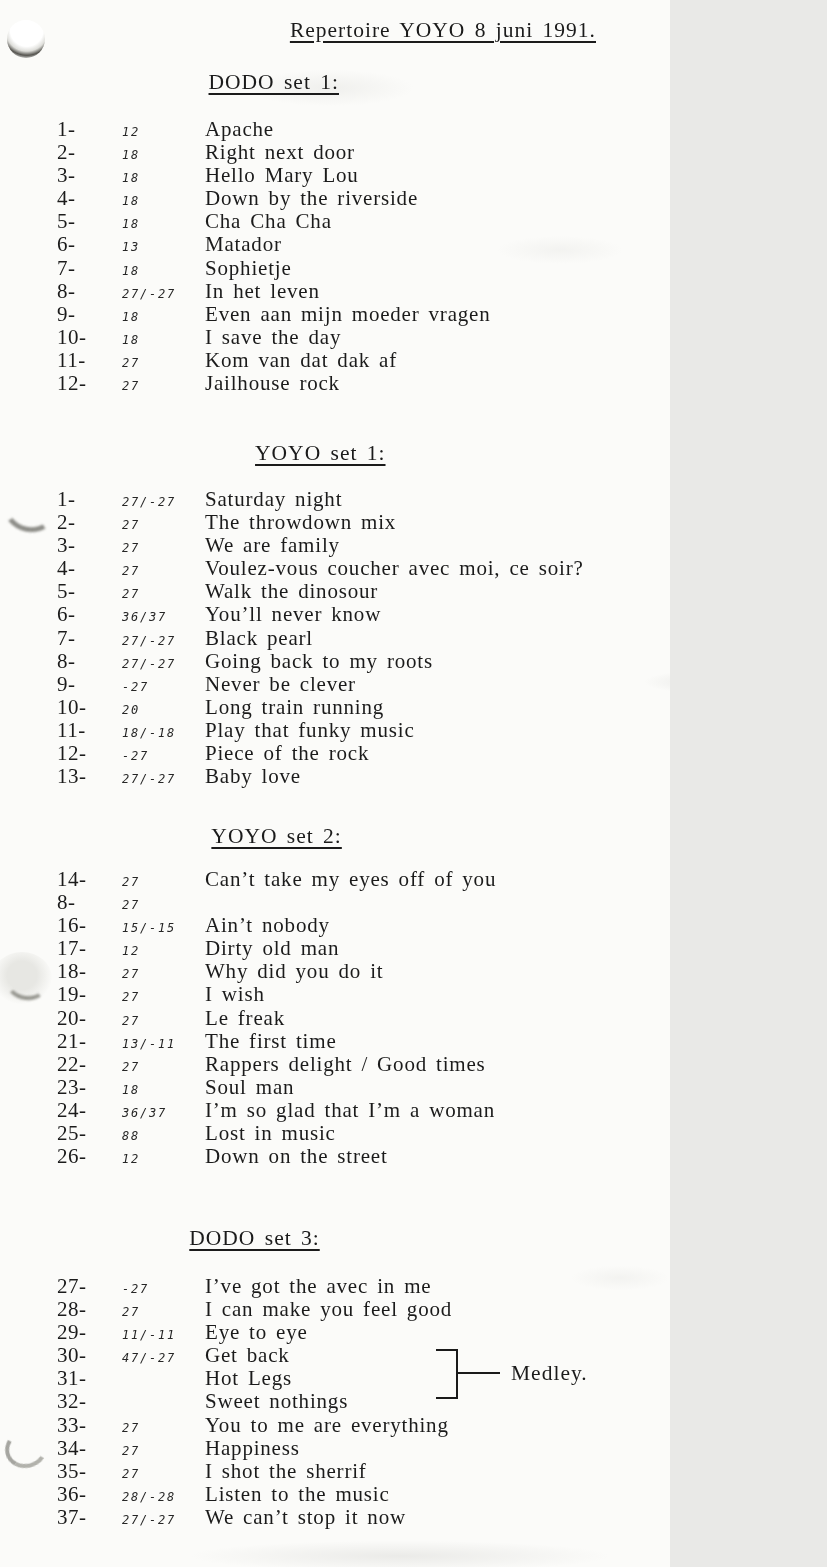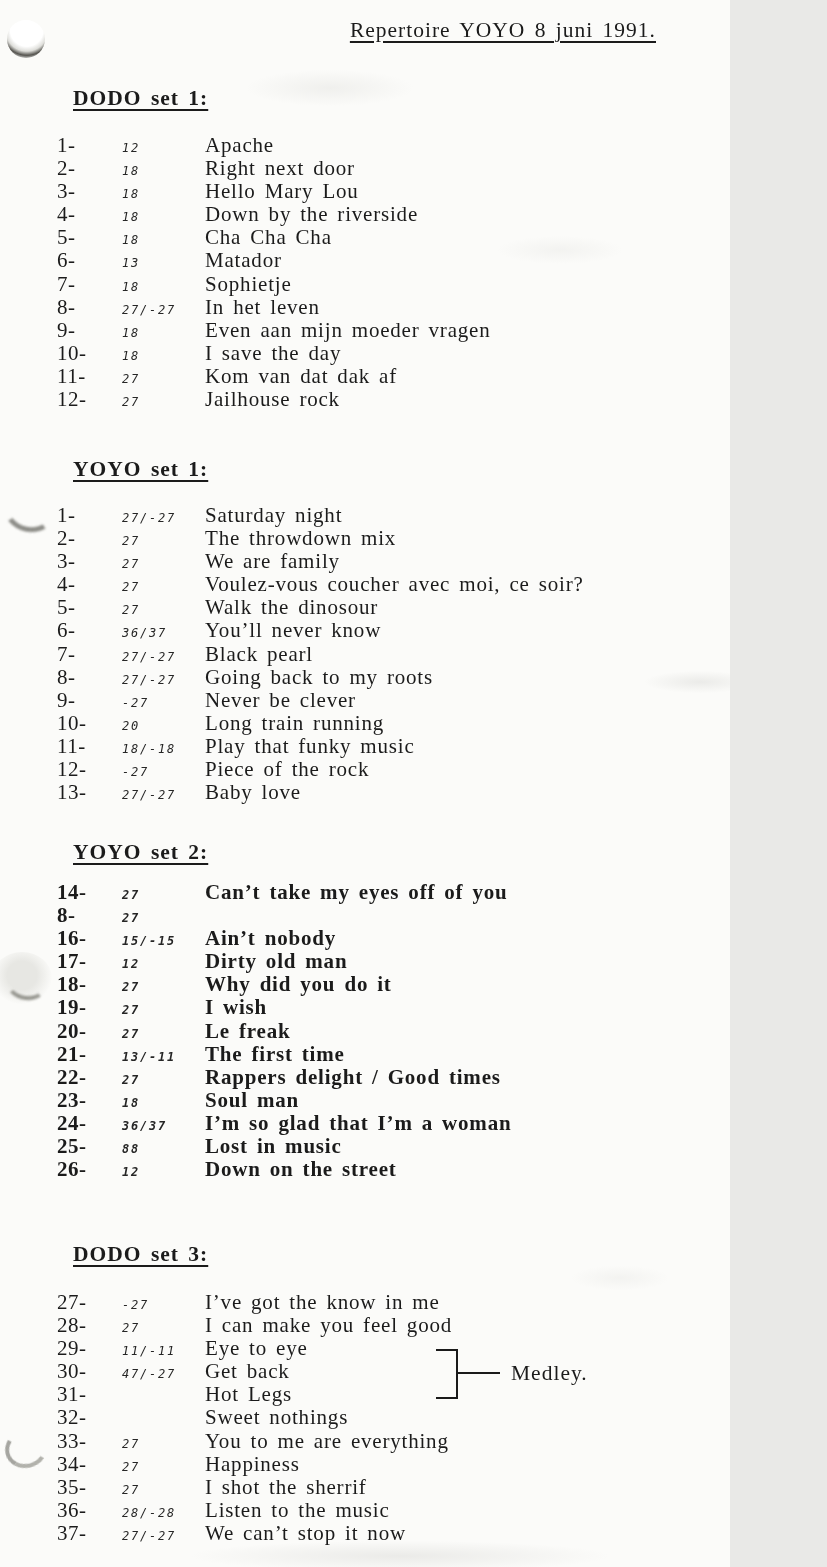--- a/index.html
+++ b/index.html
@@ -1,18 +1,18 @@
 <!DOCTYPE html>
 <html><head>
 <meta charset="utf-8">
 <style>
   html,body{margin:0;padding:0;background:#e9e9e7;}
   .page{
     position:relative;
-    width:730px;height:1567px;
+    width:670px;height:1567px;
     background:
       radial-gradient(ellipse 120px 26px at 330px 88px, rgba(170,170,164,0.14), rgba(170,170,164,0) 70%),
       radial-gradient(ellipse 90px 20px at 560px 250px, rgba(170,170,164,0.10), rgba(170,170,164,0) 70%),
       radial-gradient(ellipse 80px 16px at 700px 682px, rgba(150,150,145,0.16), rgba(150,150,145,0) 70%),
       radial-gradient(ellipse 70px 18px at 620px 1278px, rgba(170,170,164,0.10), rgba(170,170,164,0) 70%),
       radial-gradient(ellipse 300px 22px at 400px 1556px, rgba(160,160,155,0.18), rgba(160,160,155,0) 70%),
       #fbfbf9;
     overflow:hidden;
     font-family:"Liberation Serif", serif;
     color:#1b1b1b;
@@ -23,28 +23,29 @@
     text-decoration:underline; text-decoration-thickness:2px; text-underline-offset:4px;
     white-space:nowrap;
   }
   #sections{position:absolute; left:0; top:0; width:100%; height:100%;}
   #sections section{position:absolute; left:57px;}
   #sections section:nth-child(1){top:70px;}
   #sections section:nth-child(2){top:441px;}
   #sections section:nth-child(3){top:824px;}
   #sections section:nth-child(4){top:1226px;}
   .set-heading{
-    margin:16px; font-weight:bold;
+    margin:0; font-weight:normal;
     font-size:21.5px; letter-spacing:1px; word-spacing:3px; line-height:24px;
     text-decoration:underline; text-decoration-thickness:2px; text-underline-offset:4px;
     white-space:nowrap;
+    text-align:center;
   }
   #sections section:nth-child(1) .rows{margin-top:23px;}
   #sections section:nth-child(2) .rows{margin-top:22px;}
-  #sections section:nth-child(3) .rows{margin-top:7px;font-weight:bold;}
+  #sections section:nth-child(3) .rows{margin-top:19px;}
   #sections section:nth-child(4) .rows{margin-top:24px;}
   .row{display:flex; align-items:baseline; height:23.1px; white-space:nowrap;}
   .num{width:65px; font-size:21px; letter-spacing:0.5px; flex:none;}
   .code{
     width:83px; flex:none;
     font-family:"DejaVu Sans Mono", monospace; font-style:italic;
     font-size:12px; letter-spacing:1.8px; color:#262626;
   }
   .title{font-size:21px; letter-spacing:0.8px; word-spacing:3px;}
 
@@ -303,21 +304,21 @@
     <span class="title">Down on the street</span>
   </div>
         </div>
   </section>
       <section>
     <h2 class="set-heading">DODO set 3:</h2>
     <div class="rows">
           <div class="row">
     <span class="num">27-</span>
     <span class="code">-27</span>
-    <span class="title">I’ve got the know in me</span>
+    <span class="title">I’ve got the avec in me</span>
   </div>
           <div class="row">
     <span class="num">28-</span>
     <span class="code">27</span>
     <span class="title">I can make you feel good</span>
   </div>
           <div class="row">
     <span class="num">29-</span>
     <span class="code">11/-11</span>
     <span class="title">Eye to eye</span>

